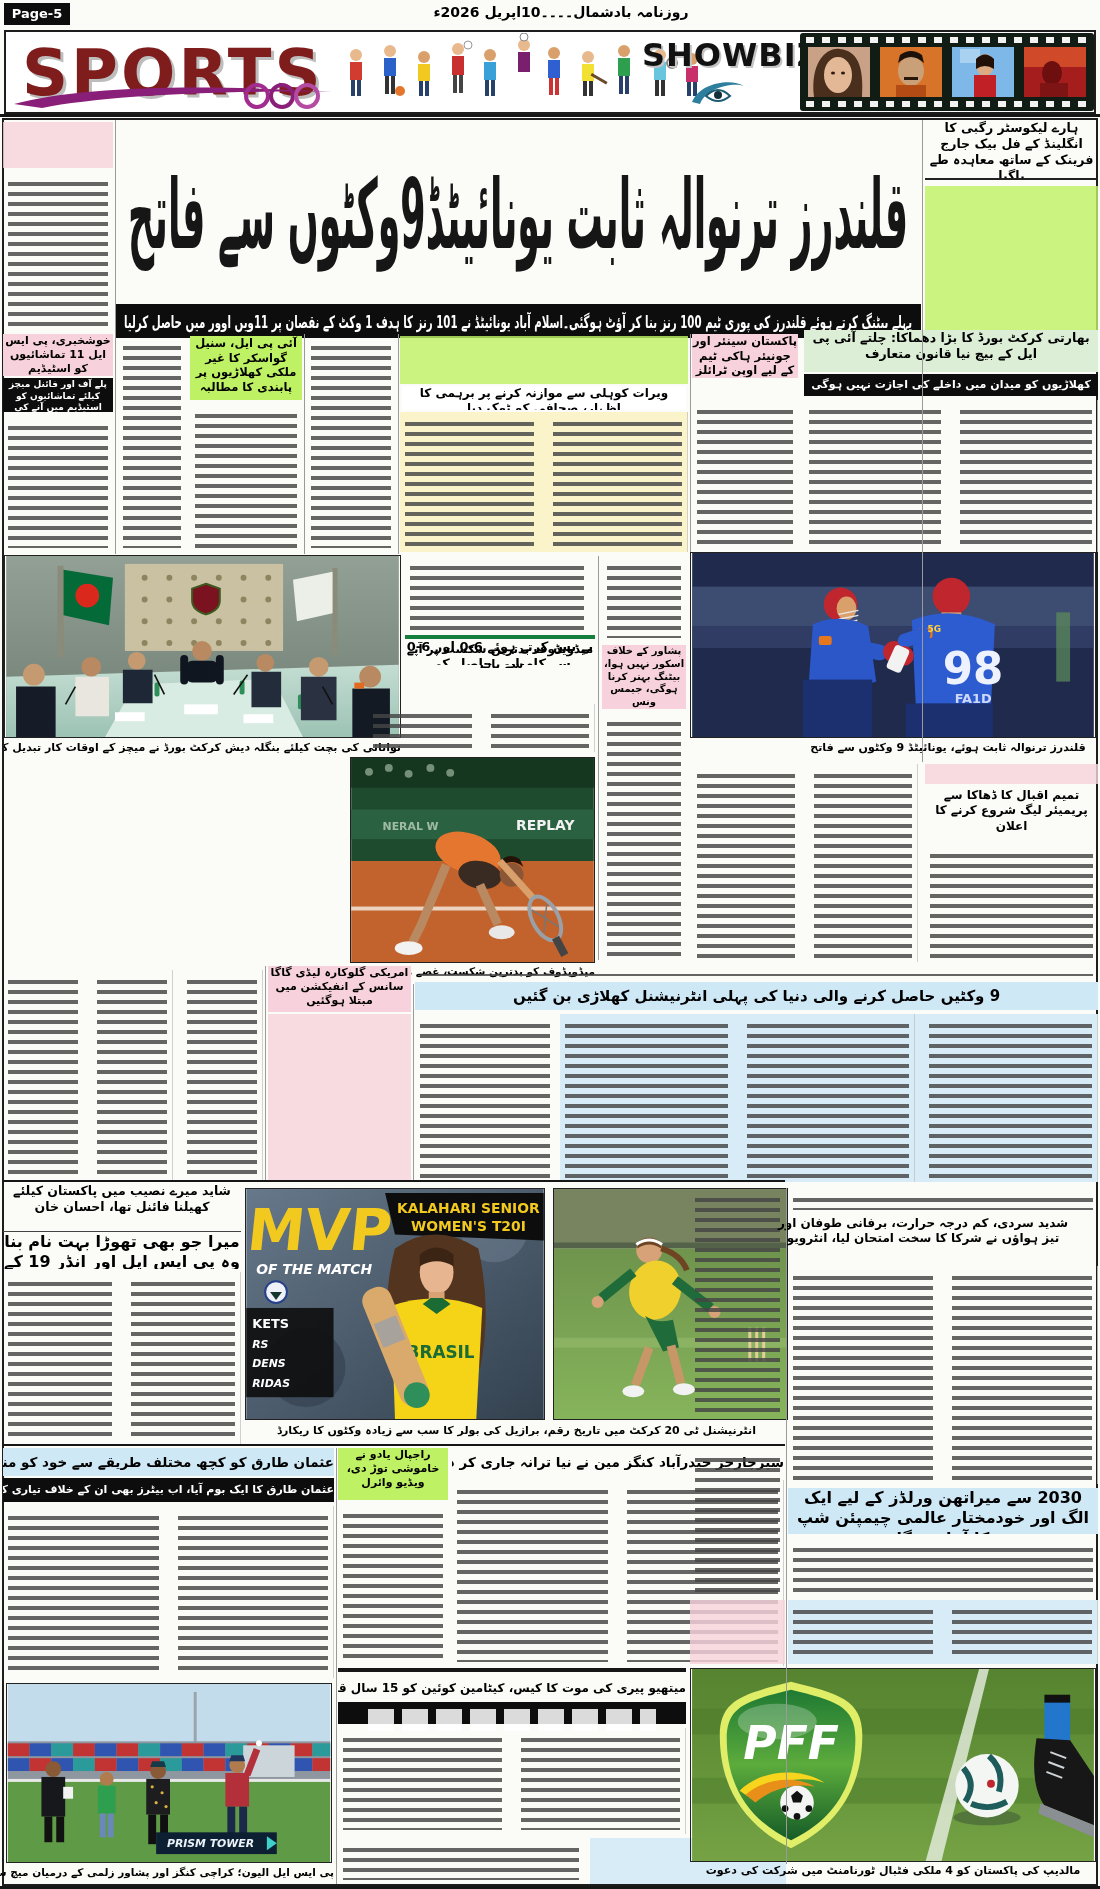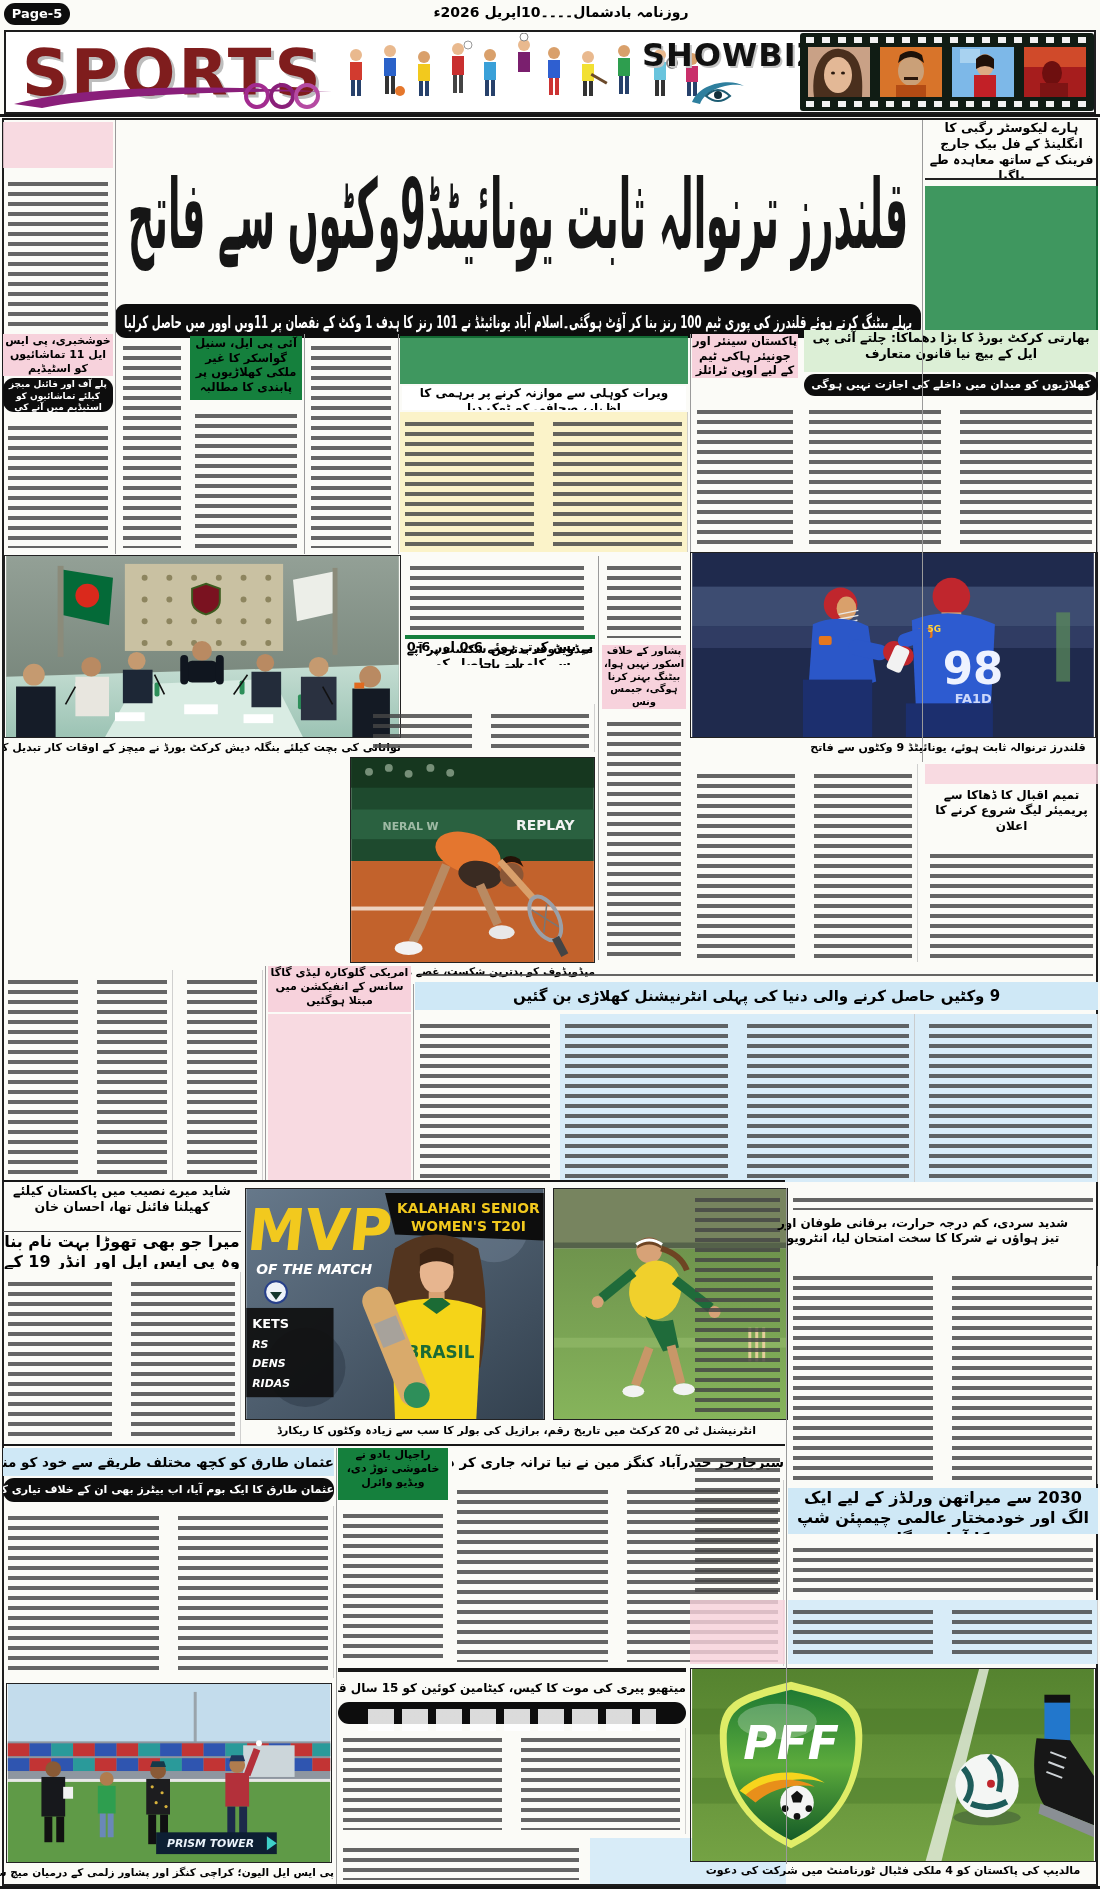--- a/index.html
+++ b/index.html
@@ -4,23 +4,23 @@
 <style>
   html,body{margin:0;padding:0;}
   body{width:1100px;height:1889px;position:relative;background:#fbfbf7;font-family:"DejaVu Sans",sans-serif;overflow:hidden;}
   .abs{position:absolute;box-sizing:border-box;}
   
   .fl{background-image:repeating-linear-gradient(180deg,#454545 0 4px,transparent 4px 10px);background-clip:content-box;padding:4px 5px;opacity:.82;}
   .cols{display:flex;gap:9px;}
   .cols>div{flex:1;}
   .cols>div+div{border-right:1px solid #c7c7c7;}
   .uh{direction:rtl;font-weight:bold;text-align:center;color:#000;line-height:1.28;overflow:hidden;}
-  .bar{background:#0d0d0d;color:#fff;border-radius:11px;}
+  .bar{background:#0d0d0d;color:#fff;}
   .pinkbg{background:#f7d2dc;}
-  .yelbg{background:#15803d;}
+  .yelbg{background:#bef264;}
   .blubg{background:#cfe8f6;}
   .grnbg{background:#dcefd6;}
   .cap{direction:rtl;font-weight:bold;font-size:11px;text-align:center;color:#000;white-space:nowrap;overflow:hidden;}
   .vr{background:#9a9a9a;width:1px;}
   .hr{background:#161616;}
   .frame{border:2px solid #1d1d1d;}
   svg text{font-family:"DejaVu Sans",sans-serif;}
 </style>
 </head>
 <body>

